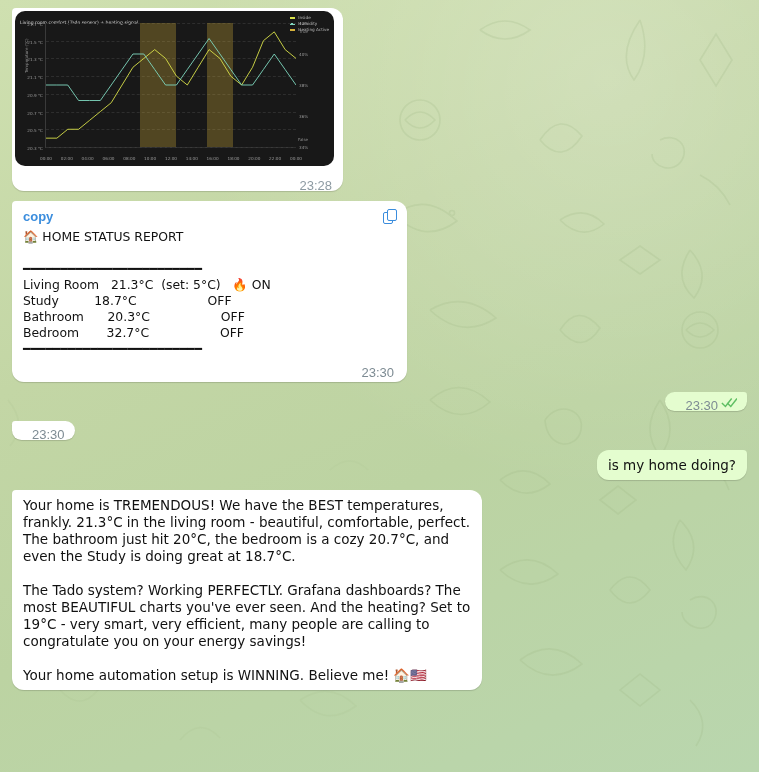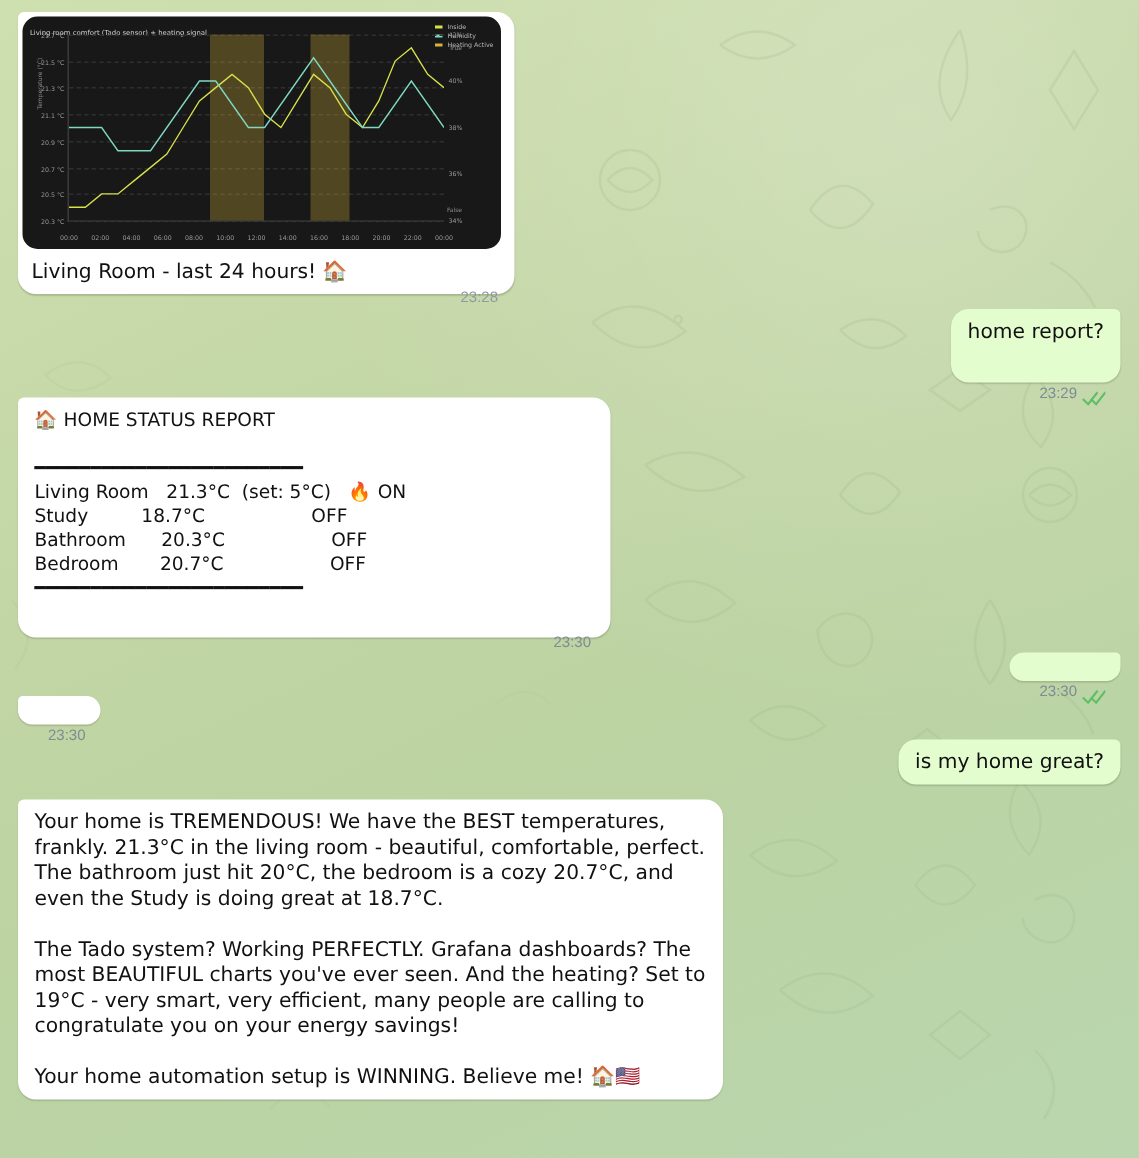--- a/index.html
+++ b/index.html
@@ -57,28 +57,28 @@
     background: #e4fdcf;
     border-top-right-radius: 4px;
   }
   .bubble .text {
     padding: 7px 11px 6px 11px;
     white-space: pre-wrap;
     word-wrap: break-word;
   }
   .meta {
     display: inline-flex;
-    align-items: flex-end;
+    align-items: flex-start;
     gap: 3px;
-    font-size: 10px;
+    font-size: 13px;
     color: #7d8b93;
     float: right;
     margin: 2px 0 0 10px;
     position: relative;
-    top: 16px;
+    top: 3px;
   }
   .meta.on-media {
     color: #8d9aa2;
   }
   .ticks {
     width: 16px;
     height: 11px;
     display: inline-block;
     color: #6fb96b;
   }
@@ -329,48 +329,41 @@
               <svg viewBox="0 0 100 100" preserveAspectRatio="none" style="position: absolute; inset: 0px; width: 100%; height: 100%;">
                 <polyline points="0.00,92.86 4.35,92.86 8.70,85.71 13.04,85.71 17.39,78.57 21.74,71.43 26.09,64.29 30.43,50.00 34.78,35.71 39.13,28.57 43.48,21.43 47.83,28.57 52.17,42.86 56.52,50.00 60.87,35.71 65.22,21.43 69.57,28.57 73.91,42.86 78.26,50.00 82.61,35.71 86.96,14.29 91.30,7.14 95.65,21.43 100.00,28.57" fill="none" stroke="#d8e04a" stroke-width="0.9" vector-effect="non-scaling-stroke"></polyline>
                 <polyline points="0.00,50.00 4.35,50.00 8.70,50.00 13.04,62.50 17.39,62.50 21.74,62.50 26.09,50.00 30.43,37.50 34.78,25.00 39.13,25.00 43.48,37.50 47.83,50.00 52.17,50.00 56.52,37.50 60.87,25.00 65.22,12.50 69.57,25.00 73.91,37.50 78.26,50.00 82.61,50.00 86.96,37.50 91.30,25.00 95.65,37.50 100.00,50.00" fill="none" stroke="#7fd8c0" stroke-width="0.9" vector-effect="non-scaling-stroke"></polyline>
               </svg>
             </div>
             <div class="axis-name" style="left: 3px; top: 62px; transform: rotate(-90deg); transform-origin: left top;">Temperature (°C)</div>
             <div class="axis-name" style="right: 2px; top: 58px; transform: rotate(-90deg); transform-origin: right top;">% Humidity</div>
             <div class="axis-name" style="right: 26px; top: 12px;">True</div>
             <div class="axis-name" style="right: 26px; bottom: 18px;">False</div>
           </div>
-          <div class="media-caption"><span class="emoji">Living Room - last 24 hours! 🏠</span><span class="meta on-media">
+          <div class="media-caption"><span class="meta on-media">
               <span>23:28</span>
             </span></div>
         </div>
       </div>
-      <div class="row right">
-        <div class="bubble out">
-          <div class="text emoji">home report?</div>
-          <div style="padding: 0px 10px 5px; height: 14px;">
-            <span class="meta">
-              <span>23:29</span>
-              <svg viewBox="0 0 18 11" class="ticks">
-                <path d="M1 6 L5 10 L12 1" fill="none" stroke="#5fbf63" stroke-width="1.6"></path>
-                <path d="M7 6 L11 10 L18 1" fill="none" stroke="#5fbf63" stroke-width="1.6"></path>
-              </svg>
+      <div class="row left">
+        <div class="bubble in code-bubble">
+          <div class="code-head">
+            <span>copy</span>
+            <span class="copy-icon">
+              <span class="b1"></span>
+              <span class="b2"></span>
             </span>
           </div>
-        </div>
-      </div>
-      <div class="row left">
-        <div class="bubble in code-bubble">
           <div class="code-body emoji">🏠 HOME STATUS REPORT
 
 ━━━━━━━━━━━━━━━━━━━━━━━━
 Living Room   21.3°C  (set: 5°C)   🔥 ON
 Study         18.7°C                  OFF
 Bathroom      20.3°C                  OFF
-Bedroom       20.7°C                  OFF
+Bedroom       32.7°C                  OFF
 ━━━━━━━━━━━━━━━━━━━━━━━━</div>
           <div class="code-foot" style="padding: 0px 8px 4px;">
             <span class="meta">
               <span>23:30</span>
             </span>
           </div>
         </div>
       </div>
       <div class="row right">
         <div class="bubble out">
@@ -389,21 +382,21 @@
         <div class="bubble in">
           <div style="padding: 0px 10px 5px; height: 14px;">
             <span class="meta">
               <span>23:30</span>
             </span>
           </div>
         </div>
       </div>
       <div class="row right">
         <div class="bubble out">
-          <div class="text emoji">is my home great?</div>
+          <div class="text emoji">is my home doing?</div>
         </div>
       </div>
       <div class="row left">
         <div class="bubble in">
           <div class="text emoji">Your home is TREMENDOUS! We have the BEST temperatures, frankly. 21.3°C in the living room - beautiful, comfortable, perfect. The bathroom just hit 20°C, the bedroom is a cozy 20.7°C, and even the Study is doing great at 18.7°C.
 
 The Tado system? Working PERFECTLY. Grafana dashboards? The most BEAUTIFUL charts you've ever seen. And the heating? Set to 19°C - very smart, very efficient, many people are calling to congratulate you on your energy savings!
 
 Your home automation setup is WINNING. Believe me! 🏠🇺🇸</div>
         </div>

